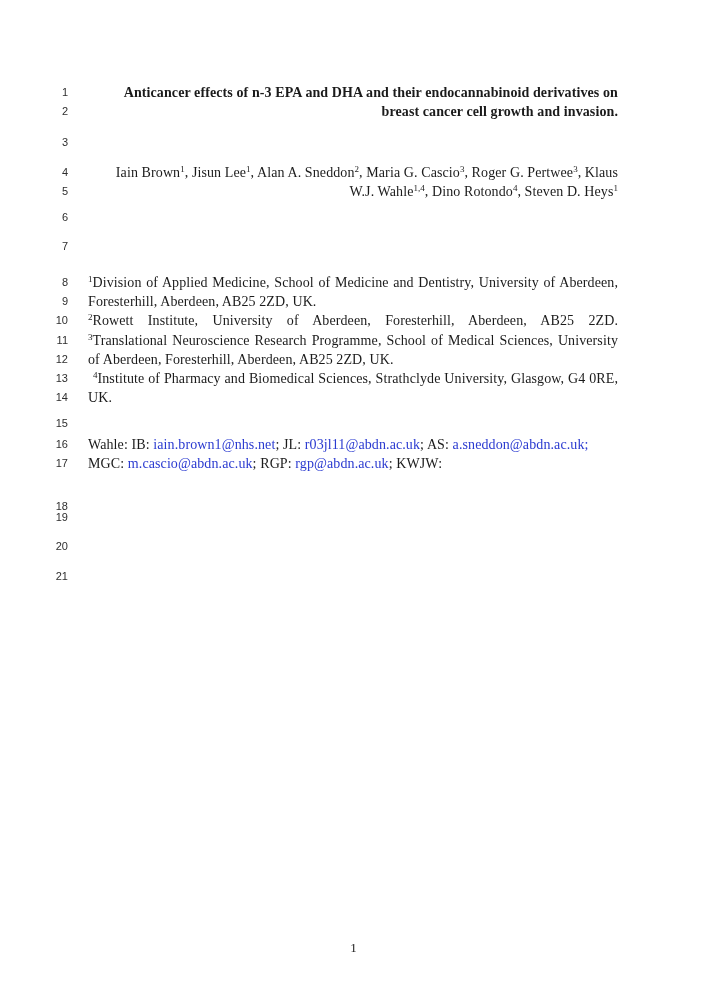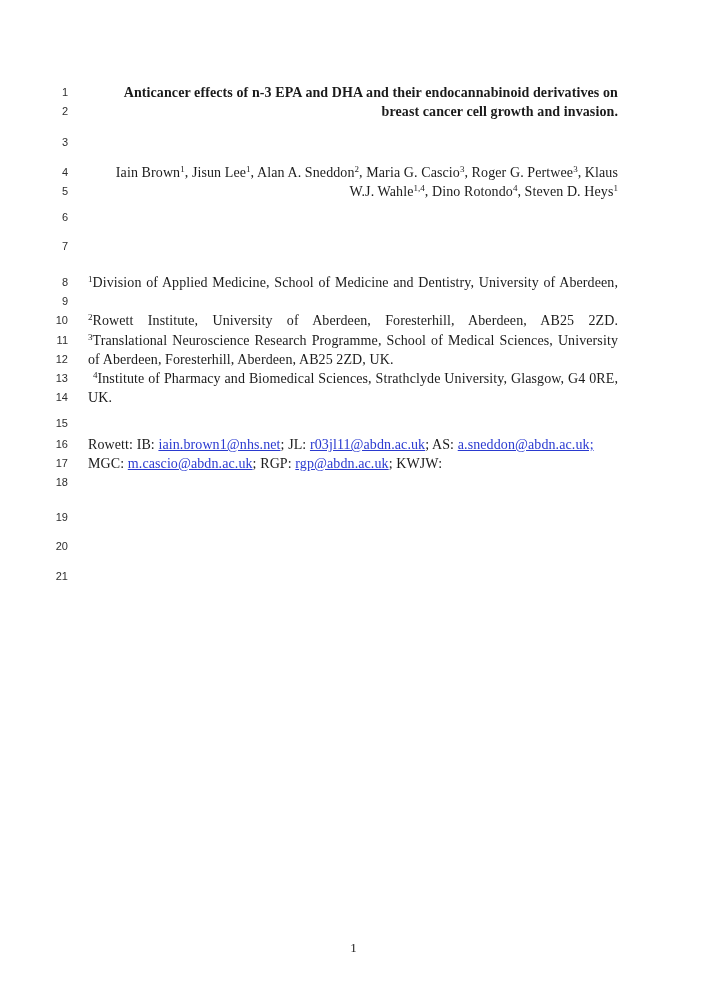--- a/index.html
+++ b/index.html
@@ -29,21 +29,20 @@
     color: #1b1b1b;
     letter-spacing: 0.1px;
   }
   .al-left   { text-align: left; }
   .al-center { text-align: right; }
   .al-just   { text-align: justify; text-align-last: justify; }
   .seg-b   { font-weight: bold; }
   .seg-sup { font-size: 9px; position: relative; top: -5px; letter-spacing: 0; }
   a.lnk {
     color: var(--link, #2a3ad0);
-    text-decoration: underline;
     cursor: pointer;
   }
   a.lnk.lnk-light { color: var(--link-light, #3e8ed8); }
   .page-number {
     position: absolute;
     top: 938px; left: 0; width: 707px;
     text-align: center;
     font-size: 13px; line-height: 19px;
     color: #1b1b1b;
   }
@@ -60,32 +59,33 @@
     <span class="line-num" style="top: 135px;">3</span>
     <span class="line-num" style="top: 165px;">4</span>
     <div class="text-line al-center" style="top: 163px;"><span>Iain Brown</span><span class="seg-sup">1</span><span>, Jisun Lee</span><span class="seg-sup">1</span><span>, Alan A. Sneddon</span><span class="seg-sup">2</span><span>, Maria G. Cascio</span><span class="seg-sup">3</span><span>, Roger G. Pertwee</span><span class="seg-sup">3</span><span>, Klaus</span></div>
     <span class="line-num" style="top: 184px;">5</span>
     <div class="text-line al-center" style="top: 182px;"><span>W.J. Wahle</span><span class="seg-sup">1,4</span><span>, Dino Rotondo</span><span class="seg-sup">4</span><span>, Steven D. Heys</span><span class="seg-sup">1</span></div>
     <span class="line-num" style="top: 210px;">6</span>
     <span class="line-num" style="top: 239px;">7</span>
     <span class="line-num" style="top: 275px;">8</span>
     <div class="text-line al-just" style="top: 273px;"><span class="seg-sup">1</span><span>Division of Applied Medicine, School of Medicine and Dentistry, University of Aberdeen,</span></div>
     <span class="line-num" style="top: 294px;">9</span>
+    <div class="text-line al-left" style="top: 292px;"><span>Foresterhill, Aberdeen, AB25 2ZD, UK.</span></div>
     <span class="line-num" style="top: 313px;">10</span>
     <div class="text-line al-just" style="top: 311px;"><span class="seg-sup">2</span><span>Rowett Institute, University of Aberdeen, Foresterhill, Aberdeen, AB25 2ZD.</span></div>
     <span class="line-num" style="top: 333px;">11</span>
     <div class="text-line al-just" style="top: 331px;"><span class="seg-sup">3</span><span>Translational Neuroscience Research Programme, School of Medical Sciences, University</span></div>
     <span class="line-num" style="top: 352px;">12</span>
     <div class="text-line al-left" style="top: 350px;"><span>of Aberdeen, Foresterhill, Aberdeen, AB25 2ZD, UK.</span></div>
     <span class="line-num" style="top: 371px;">13</span>
     <div class="text-line al-just" style="top: 369px; padding-left: 5px;"><span class="seg-sup">4</span><span>Institute of Pharmacy and Biomedical Sciences, Strathclyde University, Glasgow, G4 0RE,</span></div>
     <span class="line-num" style="top: 390px;">14</span>
     <div class="text-line al-left" style="top: 388px;"><span>UK.</span></div>
     <span class="line-num" style="top: 416px;">15</span>
     <span class="line-num" style="top: 437px;">16</span>
-    <div class="text-line al-left" style="top: 435px;"><span>Rowett: IB: </span><a class="lnk">iain.brown1@nhs.net</a><span>; JL: </span><a class="lnk">r03jl11@abdn.ac.uk</a><span>; AS: </span><a class="lnk">a.sneddon@abdn.ac.uk;</a></div>
+    <div class="text-line al-left" style="top: 435px;"><span>Wahle: IB: </span><a class="lnk">iain.brown1@nhs.net</a><span>; JL: </span><a class="lnk">r03jl11@abdn.ac.uk</a><span>; AS: </span><a class="lnk">a.sneddon@abdn.ac.uk;</a></div>
     <span class="line-num" style="top: 456px;">17</span>
     <div class="text-line al-left" style="top: 454px;"><span>MGC: </span><a class="lnk">m.cascio@abdn.ac.uk</a><span>; RGP: </span><a class="lnk">rgp@abdn.ac.uk</a><span>; KWJW:</span></div>
-    <span class="line-num" style="top: 475px;">18</span>
+    <span class="line-num" style="top: 499px;">18</span>
     <span class="line-num" style="top: 510px;">19</span>
     <span class="line-num" style="top: 539px;">20</span>
     <span class="line-num" style="top: 569px;">21</span>
   </div>
 
 </body></html>

